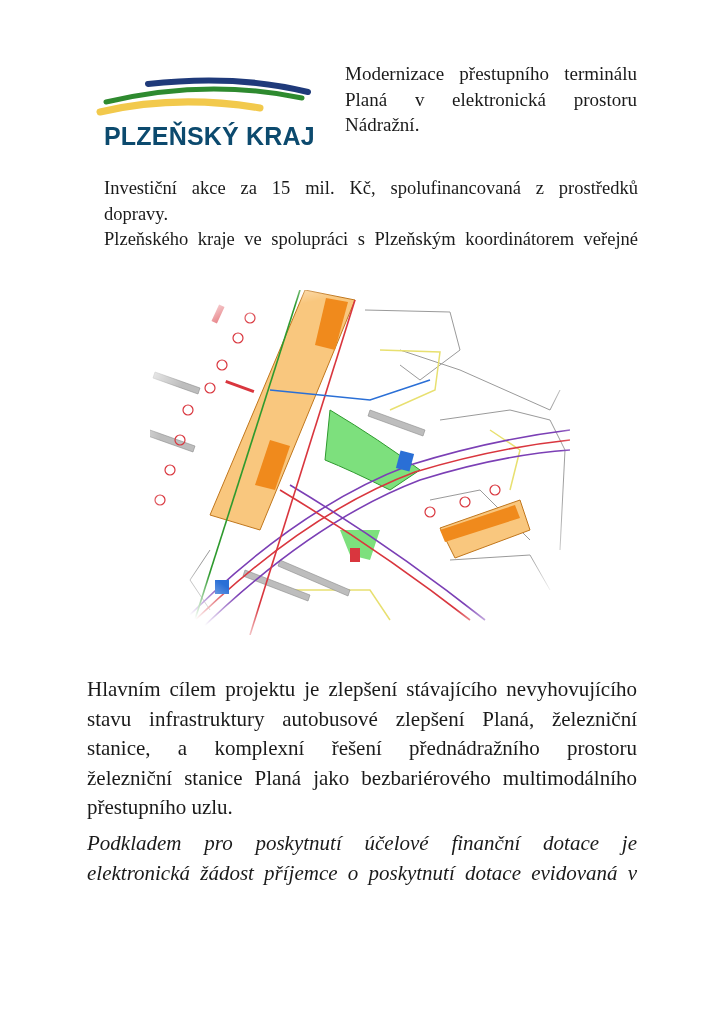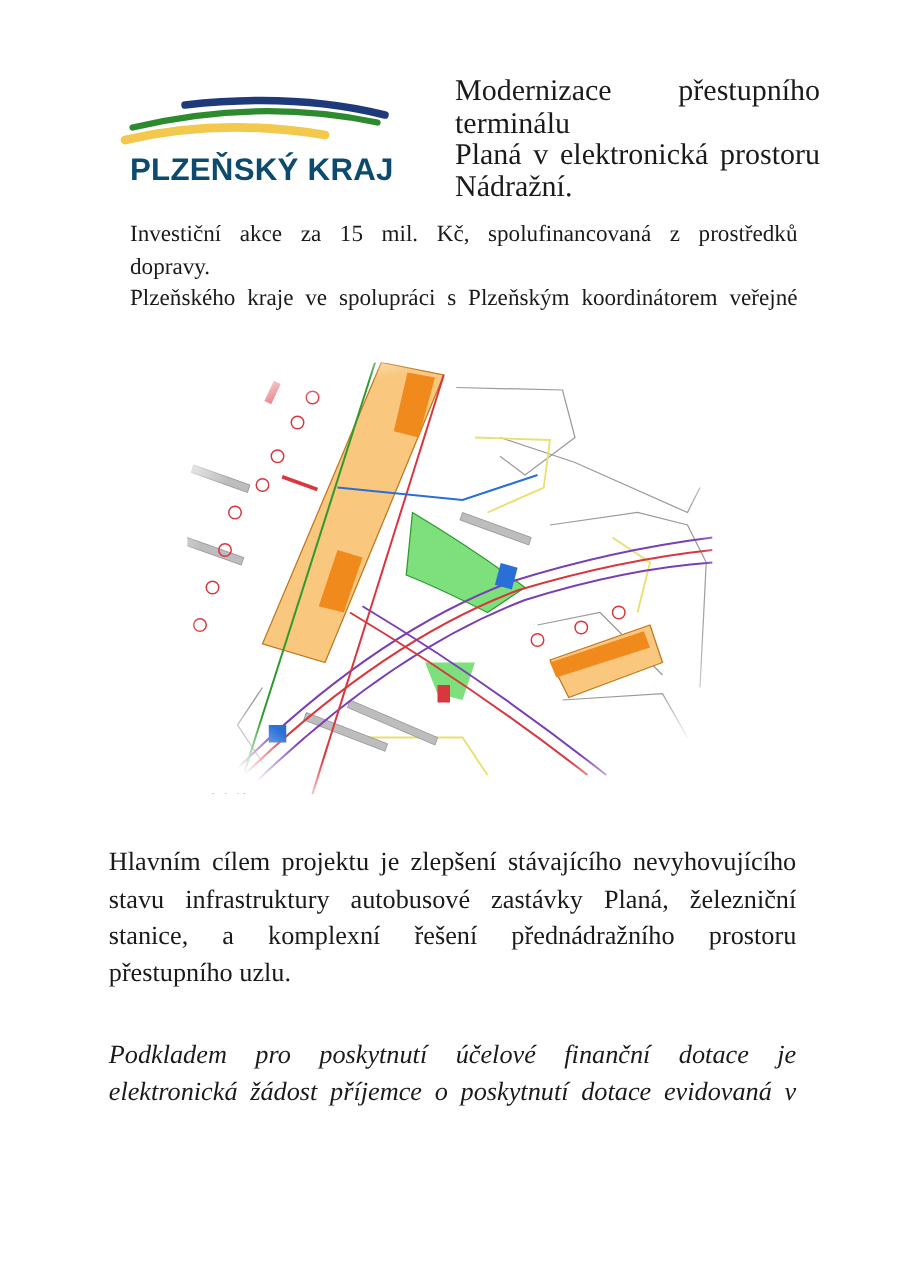--- a/index.html
+++ b/index.html
@@ -13,23 +13,22 @@
     }
     .logo svg { position: absolute; left: 0; top: 0; }
     .logo-text {
       position: absolute; left: 8px; top: 50px;
       font-family: "Liberation Sans", "DejaVu Sans", sans-serif;
       font-weight: bold; font-size: 25px; letter-spacing: 0.2px;
       color: #0c4a6e; white-space: nowrap;
     }
     .header-title {
       position: absolute; left: 345px; top: 61px; width: 292px;
-      font-size: 24px; line-height: 25.5px; text-align: justify;
+      font-size: 19px; line-height: 25.5px; text-align: justify;
       text-align-last: left;
-      margin-left: 19px;
     }
     .header-title .line { display: block; text-align: justify; text-align-last: justify; }
     .header-title .line.last { text-align-last: left; }
     .intro {
       position: absolute; left: 104px; top: 176px; width: 534px;
       font-size: 18.5px; line-height: 25.5px;
     }
     .intro .line { display: block; text-align: justify; text-align-last: justify; }
     .intro .line.last { text-align-last: left; }
     .plan {
@@ -143,21 +142,22 @@
 
     <rect x="248" y="162" width="14" height="18" fill="#2a6fd6" transform="rotate(15 255 171)"></rect>
     <rect x="65" y="290" width="14" height="14" fill="#2a6fd6"></rect>
     <rect x="200" y="258" width="10" height="14" fill="#d9363e"></rect>
     <rect width="420" height="345" fill="url(#fade)"></rect>
   </svg>
 </div>
 
 <div class="body-text p1">
   <span class="line">Hlavním cílem projektu je zlepšení stávajícího nevyhovujícího</span>
-  <span class="line">stavu infrastruktury autobusové zastávky Planá, železniční</span>
+  <span class="line">stavu infrastruktury autobusové zlepšení Planá, železniční</span>
   <span class="line">stanice, a komplexní řešení přednádražního prostoru</span>
+  <span class="line">železniční stanice Planá jako bezbariérového multimodálního</span>
   <span class="line last">přestupního uzlu.</span>
 </div>
 
 <div class="body-text p2">
   <span class="line">Podkladem pro poskytnutí účelové finanční dotace je</span>
   <span class="line">elektronická žádost příjemce o poskytnutí dotace evidovaná v</span>
 </div>
 
 </body></html>

